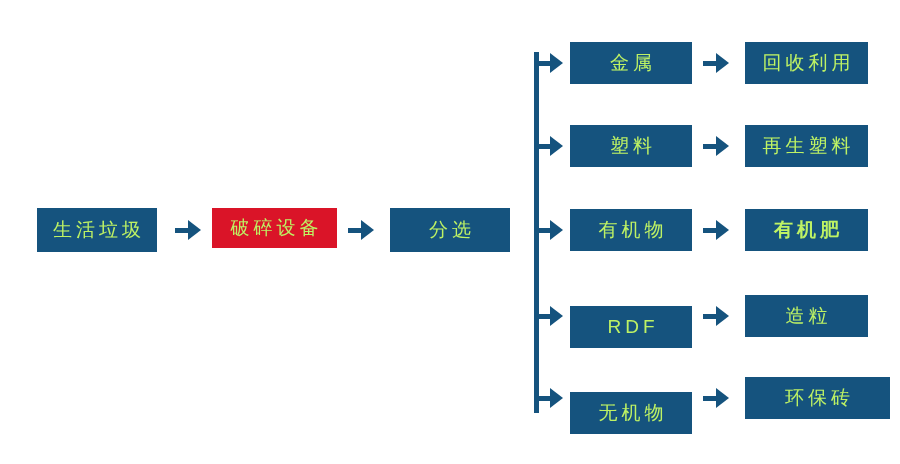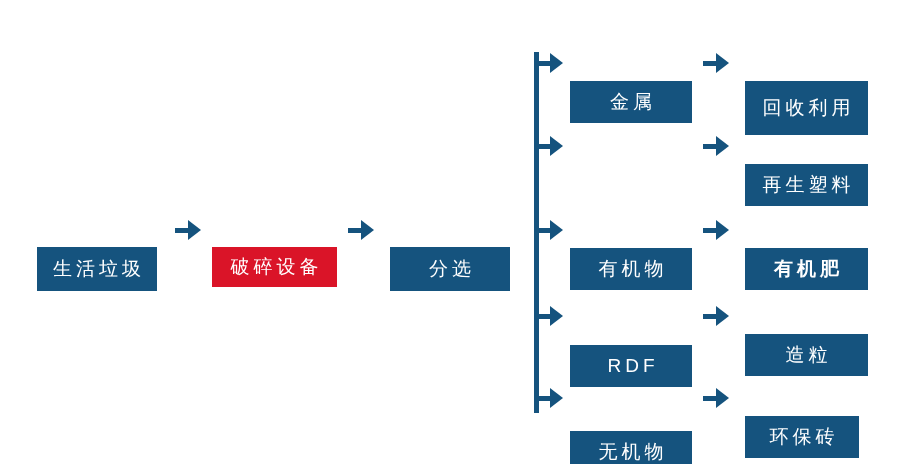--- a/index.html
+++ b/index.html
@@ -12,27 +12,26 @@
     width: 900px;
     height: 464px;
     background: var(--bg, #ffffff);
     overflow: hidden;
   }
   .node {
     position: absolute;
     display: flex;
     align-items: center;
     justify-content: center;
-    color: #ffffff;
+    color: #bef264;
     font-size: 19px;
     letter-spacing: 4px;
     padding-left: 4px; 
     box-sizing: border-box;
     white-space: nowrap;
-    margin-top: 39px;
   }
   .node.blue { background: var(--blue, #15537E); }
   .node.red  { background: var(--red, #DA1428); }
 
   .arrow {
     position: absolute;
     display: flex;
     align-items: center;
     height: 20px;
   }
@@ -82,26 +81,27 @@
 
   <div class="arrow" style="left:537px; top:53px;">
     <span class="tail"></span>
     <span class="head"></span>
   </div>
   <div class="node blue" style="left:570px; top:42px; width:122px; height:42px;">金属</div>
   <div class="arrow" style="left:703px; top:53px;">
     <span class="tail"></span>
     <span class="head"></span>
   </div>
-  <div class="node blue" style="left:745px; top:42px; width:123px; height:54px;">回收利用</div>
+  <div class="node blue" style="left:745px; top:42px; width:123px; height:42px;">回收利用</div>
 
   <div class="arrow" style="left:537px; top:136px;">
     <span class="tail"></span>
     <span class="head"></span>
   </div>
+  <div class="node blue" style="left:570px; top:125px; width:122px; height:42px;">塑料</div>
   <div class="arrow" style="left:703px; top:136px;">
     <span class="tail"></span>
     <span class="head"></span>
   </div>
   <div class="node blue" style="left:745px; top:125px; width:123px; height:42px;">再生塑料</div>
 
   <div class="arrow" style="left:537px; top:220px;">
     <span class="tail"></span>
     <span class="head"></span>
   </div>
@@ -125,15 +125,15 @@
 
   <div class="arrow" style="left:537px; top:388px;">
     <span class="tail"></span>
     <span class="head"></span>
   </div>
   <div class="node blue" style="left:570px; top:392px; width:122px; height:42px;">无机物</div>
   <div class="arrow" style="left:703px; top:388px;">
     <span class="tail"></span>
     <span class="head"></span>
   </div>
-  <div class="node blue" style="left:745px; top:377px; width:114px; height:42px;">环保砖</div>
+  <div class="node blue" style="left:745px; top:377px; width:145px; height:42px;">环保砖</div>
 
 </div>
 
 </body></html>

